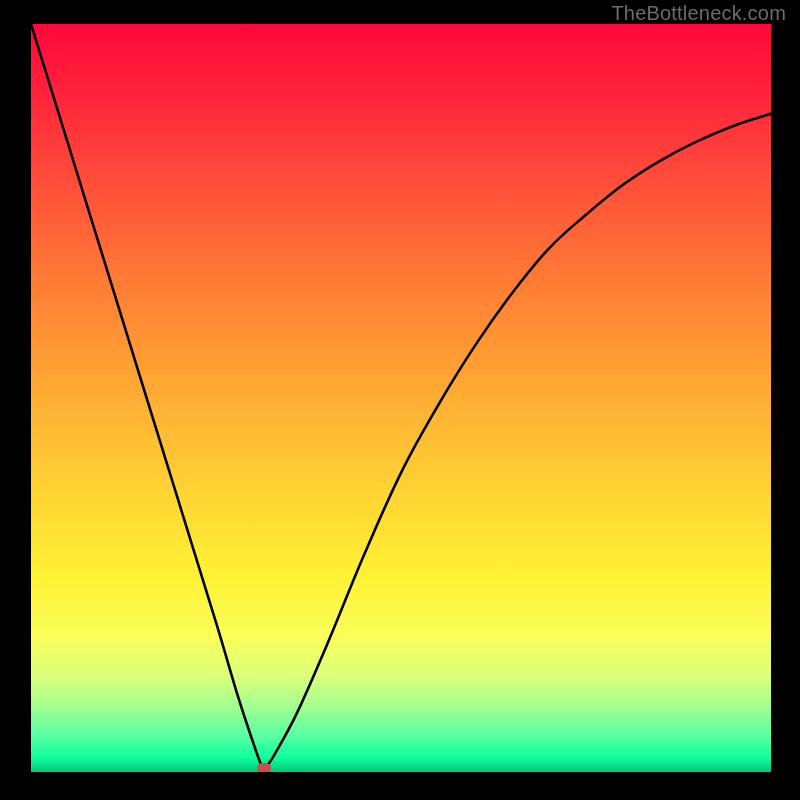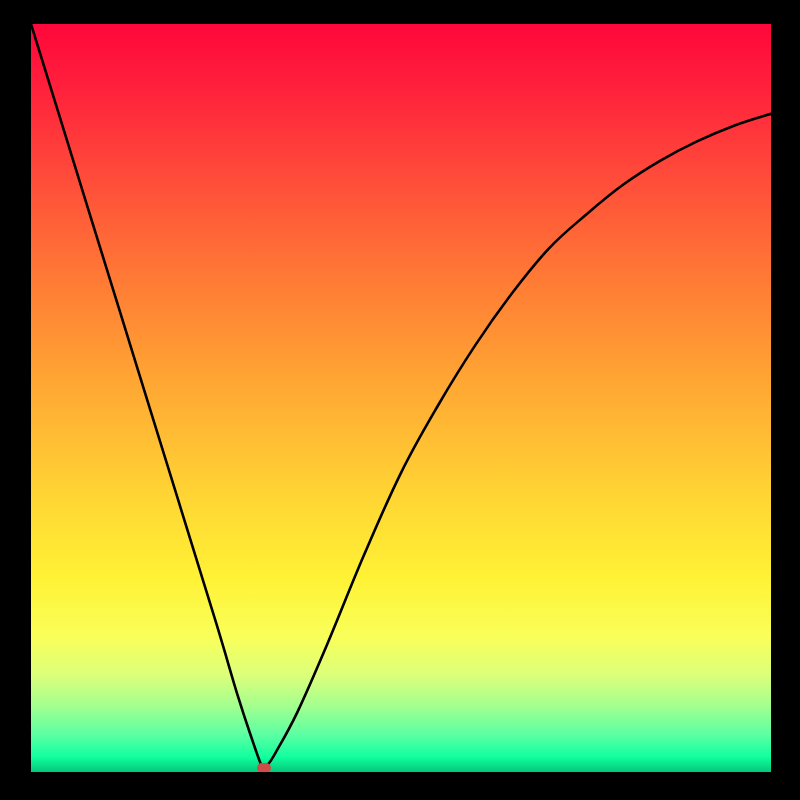--- a/index.html
+++ b/index.html
@@ -67,20 +67,21 @@
     border-radius: 5px;
     background: #cf4d48;
     transform: translate(-50%, -50%);
     z-index: 5;
   }
 </style>
 </head>
 <body>
 
 <div class="outer">
+  <div class="watermark">TheBottleneck.com</div>
 
   <div class="plot-frame">
     <div class="gradient"></div>
     <svg class="curve" viewBox="0 0 740 748" preserveAspectRatio="none">
       <path id="curve-path" fill="none" stroke="#000000" stroke-width="2.6" stroke-linecap="round" stroke-linejoin="round" d="M 0.00 0.00 C 6.78 21.94, 23.43 75.80, 37.00 119.68 C 50.57 163.56, 60.43 195.48, 74.00 239.36 C 87.57 283.24, 97.43 315.16, 111.00 359.04 C 124.57 402.92, 134.43 434.84, 148.00 478.72 C 161.57 522.60, 174.15 562.75, 185.00 598.40 C 195.85 634.05, 200.42 651.26, 207.20 673.20 C 213.98 695.14, 217.93 706.01, 222.00 718.08 C 226.07 730.15, 227.37 734.22, 229.40 739.02 C 231.44 743.82, 231.74 743.99, 233.10 744.26 C 234.46 744.53, 234.77 743.26, 236.80 740.52 C 238.84 737.78, 238.77 738.90, 244.20 729.30 C 249.63 719.70, 256.90 708.04, 266.40 688.16 C 275.90 668.28, 283.79 649.64, 296.00 620.84 C 308.21 592.04, 319.43 562.62, 333.00 531.08 C 346.57 499.54, 356.43 476.23, 370.00 448.80 C 383.57 421.37, 393.43 404.79, 407.00 381.48 C 420.57 358.17, 430.43 342.21, 444.00 321.64 C 457.57 301.07, 467.43 287.11, 481.00 269.28 C 494.57 251.45, 504.43 238.80, 518.00 224.40 C 531.57 210.00, 541.43 202.40, 555.00 190.74 C 568.57 179.08, 578.43 170.69, 592.00 160.82 C 605.57 150.95, 615.43 144.84, 629.00 136.88 C 642.57 128.93, 652.43 123.88, 666.00 117.44 C 679.57 110.99, 689.43 106.80, 703.00 101.73 C 716.57 96.65, 733.22 91.95, 740.00 89.76"></path>
     </svg>
     <div class="dot" id="min-dot" style="left: 233.1px; top: 744.26px; background: rgb(207, 77, 72);"></div>
   </div>
 </div>
 

